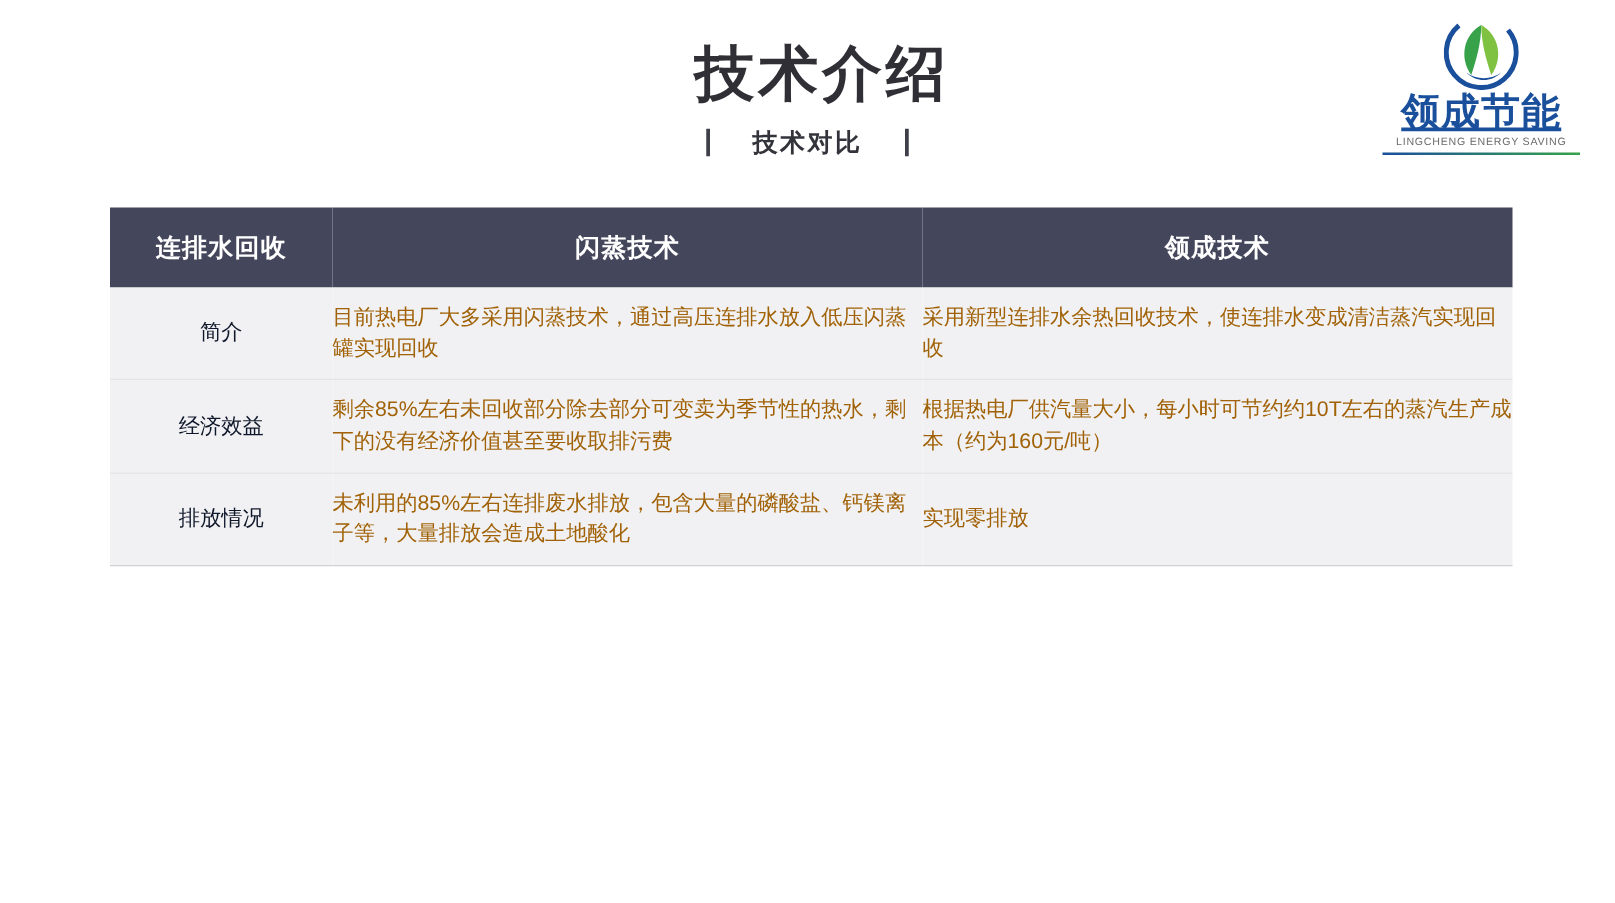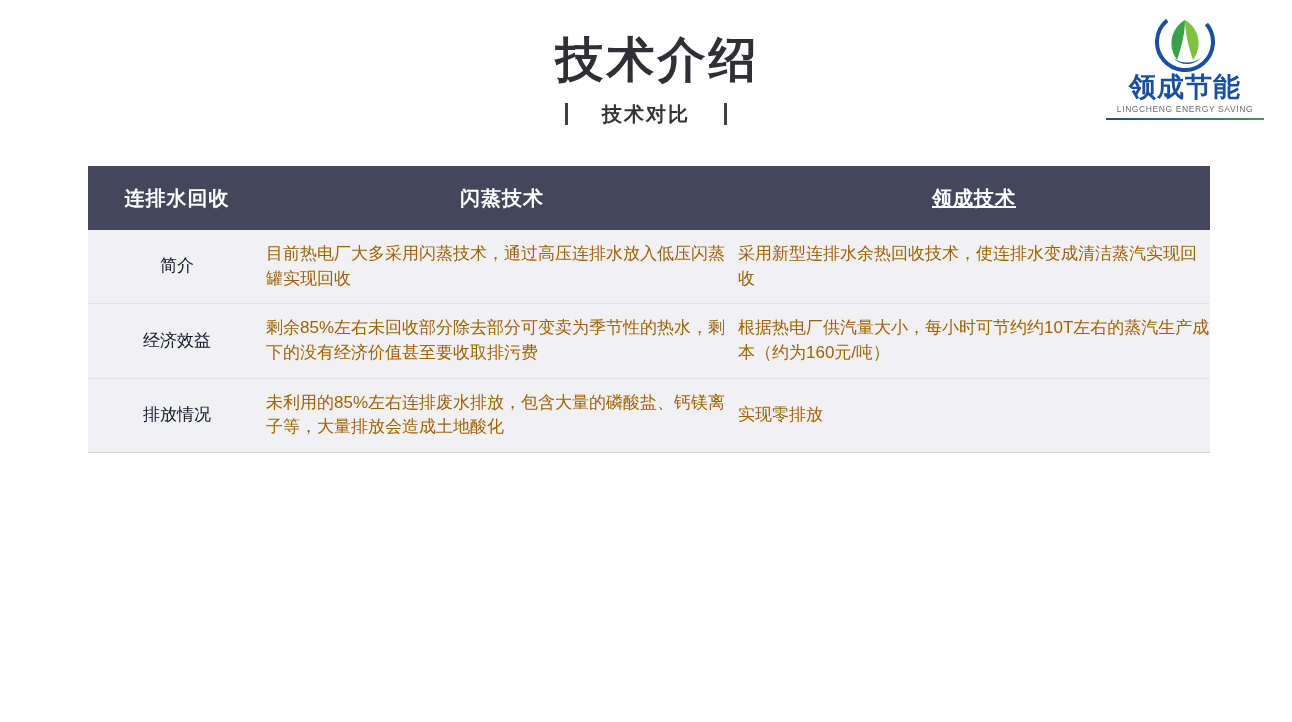--- a/index.html
+++ b/index.html
@@ -67,25 +67,26 @@
     text-align: center;
   }
   .logo-mark {
     width: 60px;
     height: 60px;
     margin: 0 auto 2px auto;
     display: block;
   }
   .logo-name {
     font-family: "Liberation Serif", "DejaVu Serif", serif;
-    font-size: 27px;
+    font-size: 31px;
     font-weight: bold;
     color: #1a4f9c;
     letter-spacing: 1px;
     line-height: 1;
+    text-decoration: underline;
   }
   .logo-sub {
     margin-top: 3px;
     font-size: 8.5px;
     color: #6b6b6b;
     letter-spacing: 0.6px;
   }
   .logo-rule {
     margin-top: 4px;
     height: 2px;
@@ -107,21 +108,21 @@
     background: #44475c;
     color: #ffffff;
     font-size: 20px;
     font-weight: bold;
     height: 62px;
     vertical-align: middle;
     letter-spacing: 1px;
   }
   th.col-label { width: 176px; text-align: center; }
   th.col-a { width: 470px; text-align: center; }
-  th.col-b { width: 470px; text-align: center; text-decoration: underline; }
+  th.col-b { width: 470px; text-align: center; }
 
   table.compare tbody td {
     font-size: 17px;
     line-height: 1.45;
     vertical-align: middle;
     padding: 12px 0;
     border-bottom: 1px solid #e3e3e6;
   }
   td.label {
     text-align: center;

